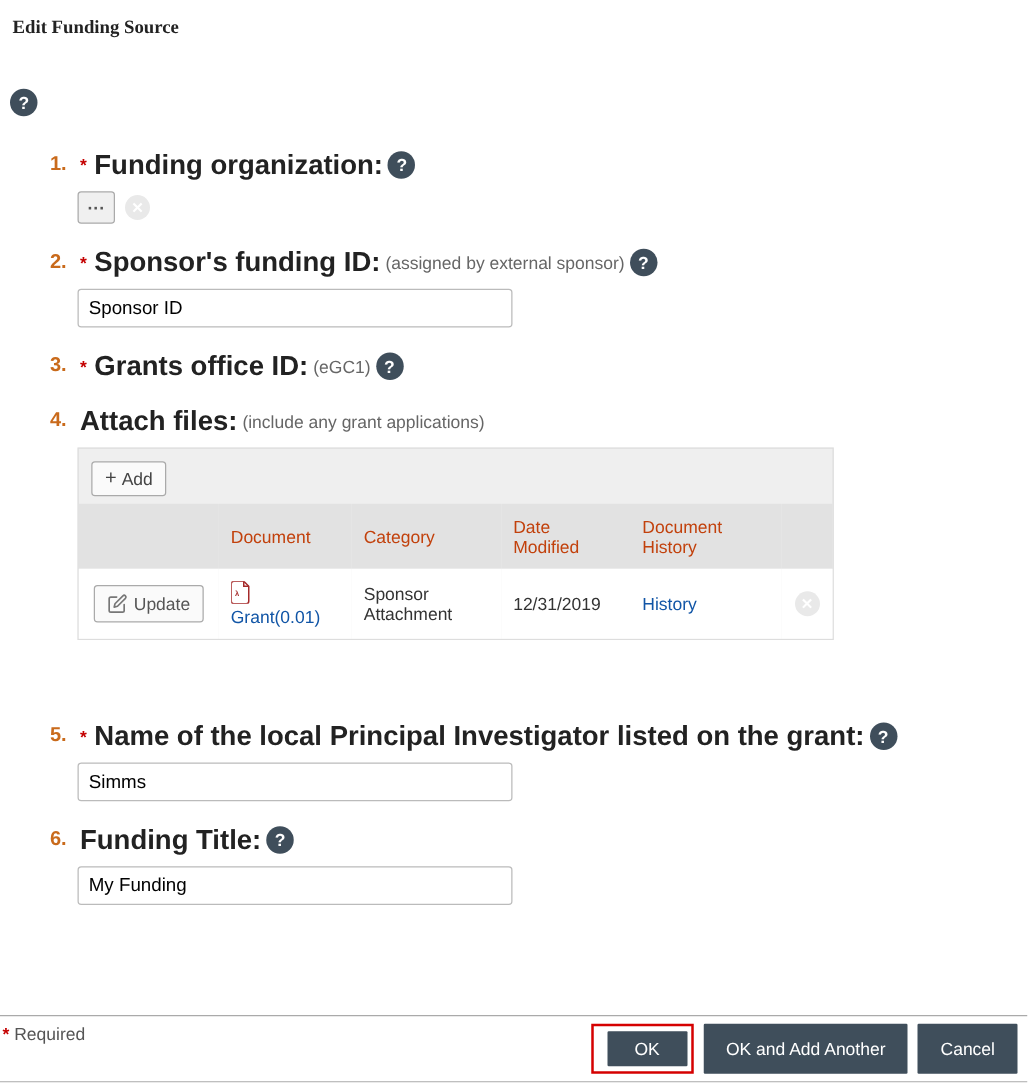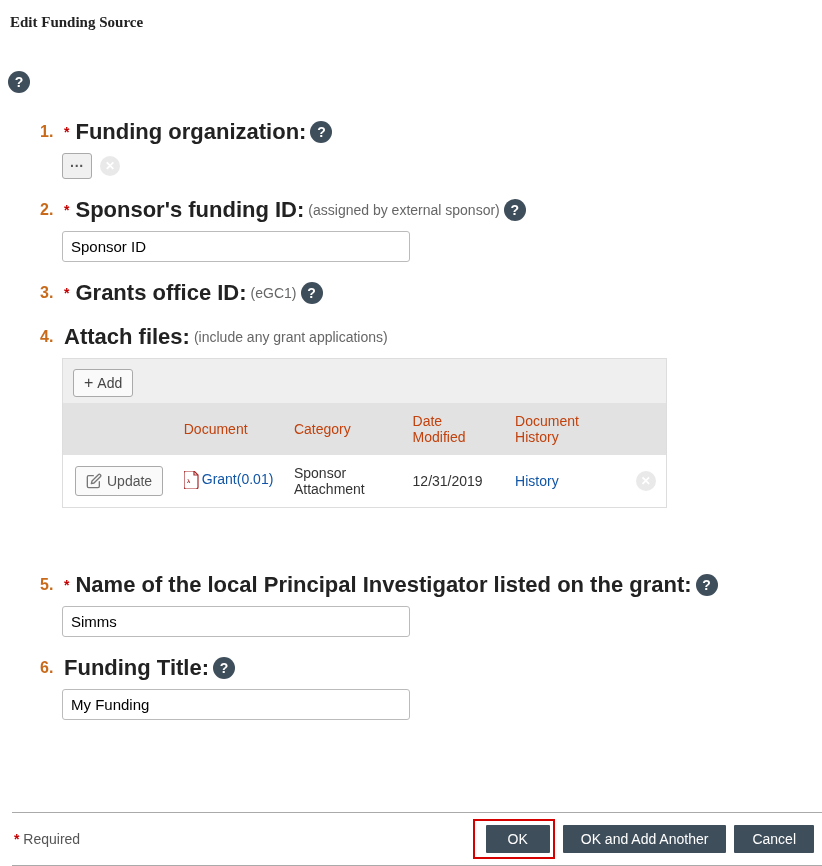--- a/index.html
+++ b/index.html
@@ -154,39 +154,39 @@
       background: #fafafa;
       border: 1px solid #aaa;
       border-radius: 3px;
       padding: 6px 10px;
       cursor: pointer;
       color: #555;
       font-size: 14px;
     }
     .doc-link {
       display: inline-flex;
+      flex-direction: column;
       align-items: flex-start;
       gap: 2px;
     }
     .doc-link .link { font-size: 14px; }
     .pdf-icon {
       width: 16px;
       height: 18px;
       display: inline-block;
     }
     .footer {
       position: absolute;
-      left: 12px;
+      left: 0;
       right: 0;
       bottom: 0;
       border-top: 1px solid #aaa;
       border-bottom: 1px solid #aaa;
       padding: 6px 8px 6px 2px;
       display: flex;
-      align-items: center;
       background: #fff;
     }
     .footer .req-note {
       color: #555;
       font-size: 14px;
     }
     .footer .req-note .req { margin-right: 0; }
     .footer .spacer { flex: 1; }
     .btn-primary {
       background: #3f4e5b;

